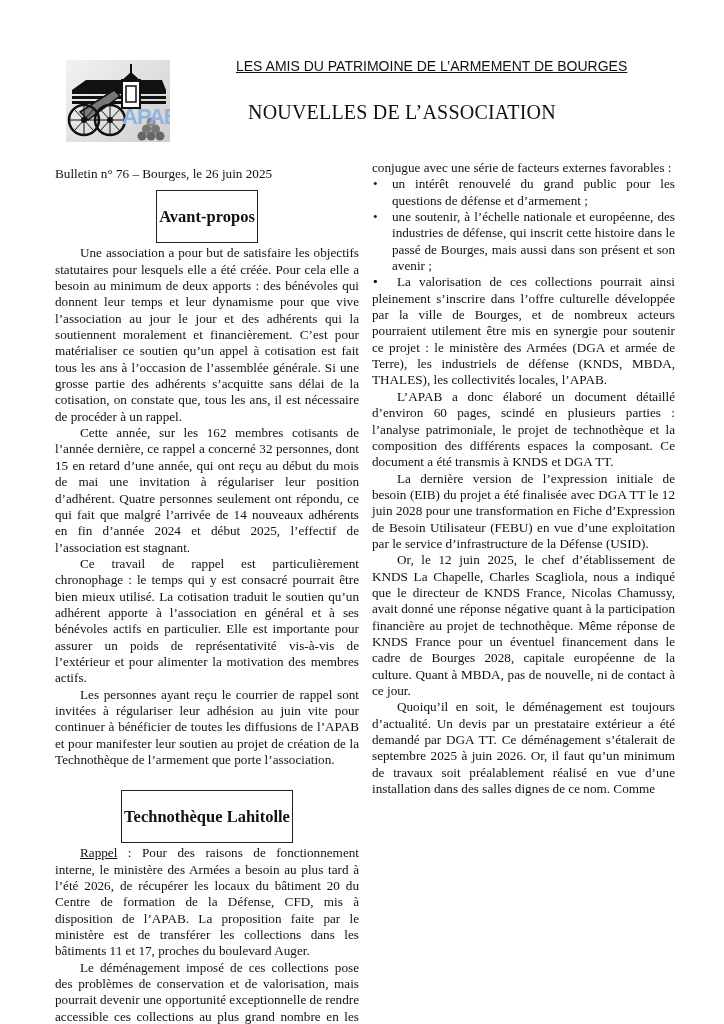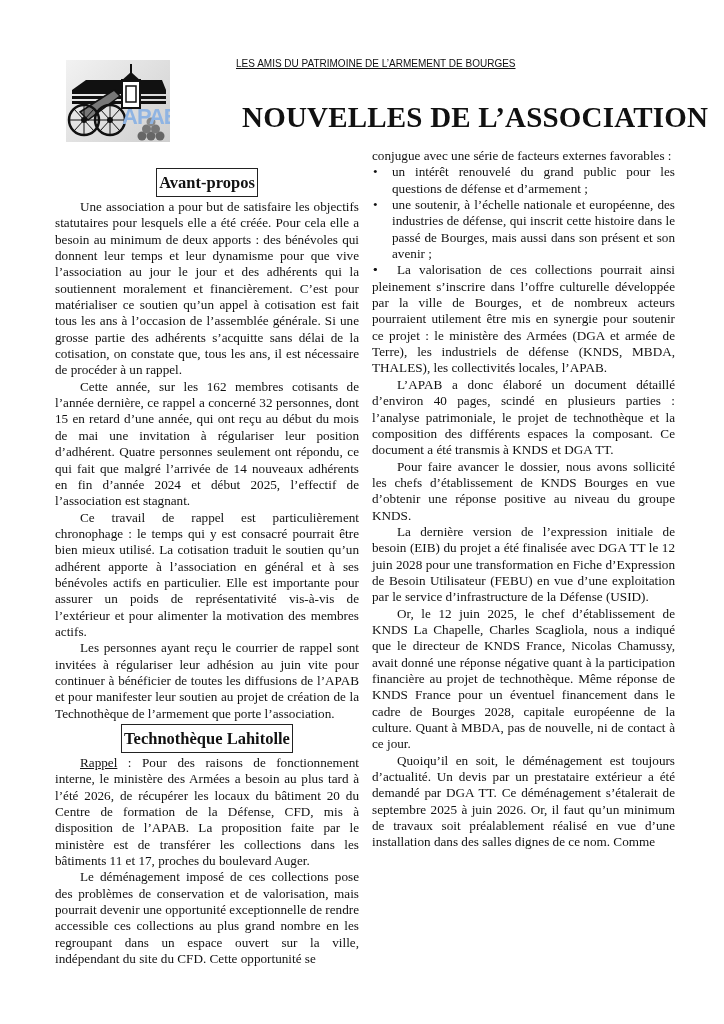--- a/index.html
+++ b/index.html
@@ -1,32 +1,32 @@
 <!DOCTYPE html>
 <html><head>
 <meta charset="utf-8">
 <style>
   html, body { margin: 0; padding: 0; background: #ffffff; }
   body { width: 724px; height: 1024px; position: relative; overflow: hidden;
          font-family: "Liberation Serif", "DejaVu Serif", serif; color: #111; }
   .logo { position: absolute; left: 66px; top: 60px; width: 104px; height: 82px;
           background: linear-gradient(135deg, #f2f2f2 0%, #cfcfcf 100%); overflow: hidden; }
   .org-name { position: absolute; left: 236px; top: 58px; width: 414px;
-              font-family: "Liberation Sans", "DejaVu Sans", sans-serif; font-size: 10px;
+              font-family: "Liberation Sans", "DejaVu Sans", sans-serif; font-size: 14px;
               text-decoration: underline; letter-spacing: 0; white-space: nowrap; }
-  .doc-title { position: absolute; left: 242px; top: 101px; font-size: 29px; font-weight: bold;
+  .doc-title { position: absolute; left: 248px; top: 101px; font-size: 20px; font-weight: normal;
                white-space: nowrap; letter-spacing: 0.2px; }
   .col { position: absolute; top: 0; font-size: 13.2px; line-height: 16.35px; }
   .col-left { left: 55px; width: 304px; top: 166px; }
-  .col-right { left: 372px; width: 303px; top: 148px; }
+  .col-right { left: 372px; width: 303px; top: 160px; }
   .col p { margin: 0; text-align: justify; }
   .col p.ind { text-indent: 25px; font-family: Liberation Serif, serif; }
   .bulletin { margin: 0 0 8px 0 !important; }
   .section-head { text-align: center; margin: 2px 0 2px 0; }
-  .section-head span { display: inline-block; border: 1px solid #222; padding: 4px 2px;
+  .section-head span { display: inline-block; border: 1px solid #222; padding: 16px 2px;
                        font-weight: bold; font-size: 16.5px; line-height: 19px; }
   ul.bullets { margin: 0; padding: 0; list-style: none; }
   ul.bullets li { position: relative; padding-left: 20px; text-align: justify; }
   ul.bullets li .dot { position: absolute; left: 1px; top: 0; }
   .u { text-decoration: underline; }
 </style>
 </head>
 <body>
 
 <div class="logo">
@@ -64,43 +64,43 @@
     <circle cx="89.5" cy="69" r="4.5" fill="#777"></circle>
     <circle cx="85" cy="62" r="4.5" fill="#888"></circle>
   </svg>
   <div style="position:absolute; left:56px; top:44px; font-family:'Liberation Sans',sans-serif; font-weight:bold; font-size:22px; color:#8fb4e3; letter-spacing:-1px;">APAB</div>
 </div>
 
 <div class="org-name">LES AMIS DU PATRIMOINE DE L’ARMEMENT DE BOURGES</div>
 <div class="doc-title">NOUVELLES DE L’ASSOCIATION</div>
 
 <div class="col col-left">
+  <p class="bulletin">Bulletin n° 76 – Bourges, le 26 juin 2025</p>
 
   <div class="section-head">
     <span>Avant-propos</span>
   </div>
   <p class="ind">Une association a pour but de satisfaire les objectifs statutaires pour lesquels elle a été créée. Pour cela elle a besoin au minimum de deux apports : des bénévoles qui donnent leur temps et leur dynamisme pour que vive l’association au jour le jour et des adhérents qui la soutiennent moralement et financièrement. C’est pour matérialiser ce soutien qu’un appel à cotisation est fait tous les ans à l’occasion de l’assemblée générale. Si une grosse partie des adhérents s’acquitte sans délai de la cotisation, on constate que, tous les ans, il est nécessaire de procéder à un rappel.</p>
   <p class="ind">Cette année, sur les 162 membres cotisants de l’année dernière, ce rappel a concerné 32 personnes, dont 15 en retard d’une année, qui ont reçu au début du mois de mai une invitation à régulariser leur position d’adhérent. Quatre personnes seulement ont répondu, ce qui fait que malgré l’arrivée de 14 nouveaux adhérents en fin d’année 2024 et début 2025, l’effectif de l’association est stagnant.</p>
   <p class="ind">Ce travail de rappel est particulièrement chronophage : le temps qui y est consacré pourrait être bien mieux utilisé. La cotisation traduit le soutien qu’un adhérent apporte à l’association en général et à ses bénévoles actifs en particulier. Elle est importante pour assurer un poids de représentativité vis-à-vis de l’extérieur et pour alimenter la motivation des membres actifs.</p>
   <p class="ind">Les personnes ayant reçu le courrier de rappel sont invitées à régulariser leur adhésion au juin vite pour continuer à bénéficier de toutes les diffusions de l’APAB et pour manifester leur soutien au projet de création de la Technothèque de l’armement que porte l’association.</p>
 
-  <div class="section-head" style="margin-top:2px;">
+  <div class="section-head" style="margin-top:22px;">
     <span>Technothèque Lahitolle</span>
   </div>
   <p class="ind"><span class="u">Rappel</span><span> : Pour des raisons de fonctionnement interne, le ministère des Armées a besoin au plus tard à l’été 2026, de récupérer les locaux du bâtiment 20 du Centre de formation de la Défense, CFD, mis à disposition de l’APAB. La proposition faite par le ministère est de transférer les collections dans les bâtiments 11 et 17, proches du boulevard Auger.</span></p>
   <p class="ind">Le déménagement imposé de ces collections pose des problèmes de conservation et de valorisation, mais pourrait devenir une opportunité exceptionnelle de rendre accessible ces collections au plus grand nombre en les regroupant dans un espace ouvert sur la ville, indépendant du site du CFD. Cette opportunité se</p>
 </div>
 
 <div class="col col-right">
   <p>conjugue avec une série de facteurs externes favorables :</p>
   <ul class="bullets">
     <li><span class="dot">•</span><span>un intérêt renouvelé du grand public pour les questions de défense et d’armement ;</span></li>
     <li><span class="dot">•</span><span>une soutenir, à l’échelle nationale et européenne, des industries de défense, qui inscrit cette histoire dans le passé de Bourges, mais aussi dans son présent et son avenir ;</span></li>
     <li><span class="dot">•</span></li>
     <li><span class="dot">•</span></li>
   </ul>
   <p class="ind">La valorisation de ces collections pourrait ainsi pleinement s’inscrire dans l’offre culturelle développée par la ville de Bourges, et de nombreux acteurs pourraient utilement être mis en synergie pour soutenir ce projet : le ministère des Armées (DGA et armée de Terre), les industriels de défense (KNDS, MBDA, THALES), les collectivités locales, l’APAB.</p>
-  <p class="ind">L’APAB a donc élaboré un document détaillé d’environ 40 pages, scindé en plusieurs parties : l’analyse patrimoniale, le projet de technothèque et la composition des différents espaces la composant. Ce document a été transmis à KNDS et DGA TT.</p>
-  <p class="ind">Pour faire avancer le dossier, nous avons sollicité les chefs d’établissement de KNDS Bourges en vue d’obtenir une réponse positive au niveau du groupe KNDS.</p>
+  <p class="ind">L’APAB a donc élaboré un document détaillé d’environ 60 pages, scindé en plusieurs parties : l’analyse patrimoniale, le projet de technothèque et la composition des différents espaces la composant. Ce document a été transmis à KNDS et DGA TT.</p>
   <p class="ind">La dernière version de l’expression initiale de besoin (EIB) du projet a été finalisée avec DGA TT le 12 juin 2028 pour une transformation en Fiche d’Expression de Besoin Utilisateur (FEBU) en vue d’une exploitation par le service d’infrastructure de la Défense (USID).</p>
   <p class="ind">Or, le 12 juin 2025, le chef d’établissement de KNDS La Chapelle, Charles Scagliola, nous a indiqué que le directeur de KNDS France, Nicolas Chamussy, avait donné une réponse négative quant à la participation financière au projet de technothèque. Même réponse de KNDS France pour un éventuel financement dans le cadre de Bourges 2028, capitale européenne de la culture. Quant à MBDA, pas de nouvelle, ni de contact à ce jour.</p>
   <p class="ind">Quoiqu’il en soit, le déménagement est toujours d’actualité. Un devis par un prestataire extérieur a été demandé par DGA TT. Ce déménagement s’étalerait de septembre 2025 à juin 2026. Or, il faut qu’un minimum de travaux soit préalablement réalisé en vue d’une installation dans des salles dignes de ce nom. Comme</p>
 </div>
 
 </body></html>

